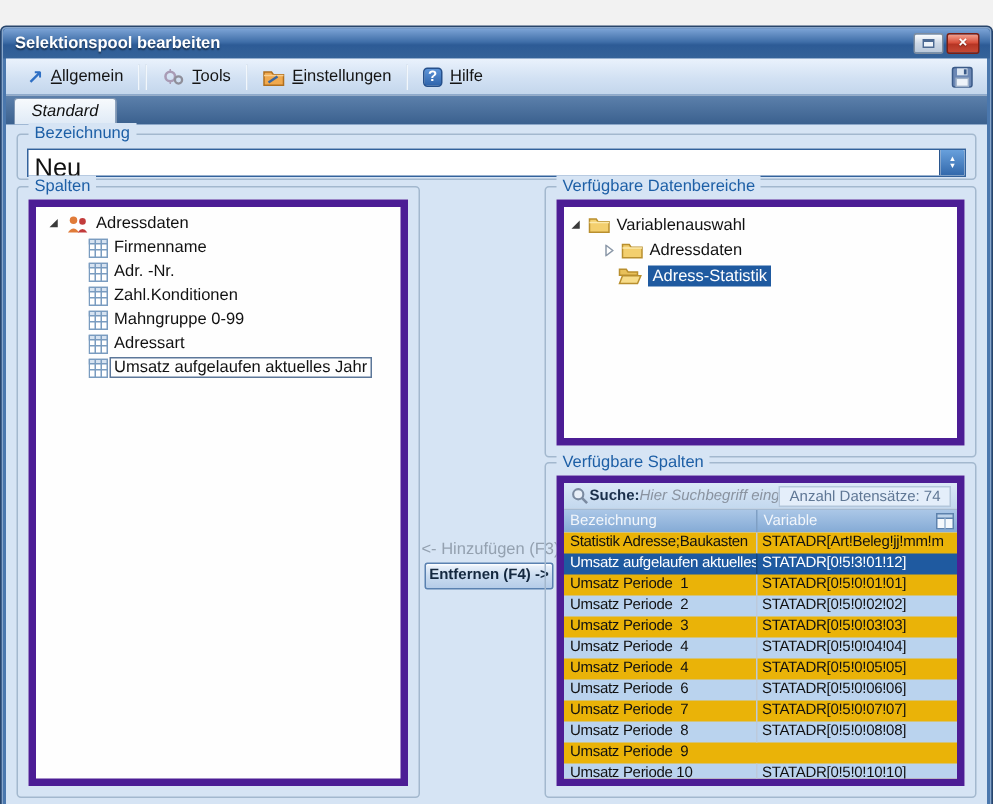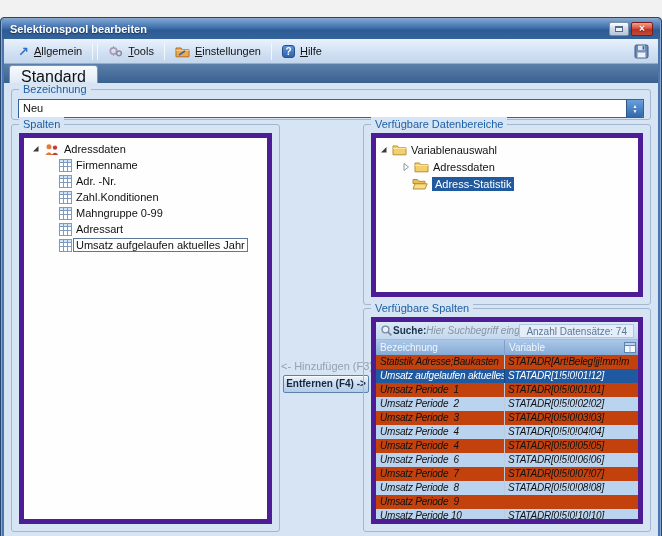--- a/index.html
+++ b/index.html
@@ -34,30 +34,30 @@
   .arrow-icon{ color:#2e6fc4; font-weight:bold; font-size:13px; line-height:13px; }
   .help-box{ width:13px; height:13px; border-radius:3px; color:#fff; font-weight:bold; font-size:10px;
     background:linear-gradient(#5d94d8,#2f64ab); border:1px solid #26508b;
     display:flex; align-items:center; justify-content:center; }
   .save-btn{ padding:2px 3px; }
   
   .tabband{ position:absolute; left:3px; right:3px; top:46px; height:19px;
     background:linear-gradient(#5c80ab,#3a608e); }
   .tab{ position:absolute; left:5px; bottom:0; height:18px; padding:2px 11px 0;
     background:linear-gradient(#f7fafd,#dfeaf6); border:1px solid #7e95b2; border-bottom:none;
-    border-radius:3px 3px 0 0; font-size:16px; color:#111; }
+    border-radius:3px 3px 0 0; font-size:11px; color:#111;font-style:italic; }
   
   .content{ position:absolute; left:3px; right:3px; top:65px; bottom:16px; background:#d6e4f4; }
   .groupbox{ position:absolute; border:1px solid #a3b8ce; border-radius:3px; }
   .gb-label{ position:absolute; top:-8px; left:7px; background:#d6e4f4; color:#1d5fa6;
     font-size:11px; padding:0 4px; line-height:14px; white-space:nowrap; }
   #gb-bezeichnung{ left:7px; top:6px; right:7px; height:31px; }
   .combo{ position:absolute; left:6px; right:6px; top:9px; height:19px; background:#fff;
     border:1px solid #33629c; display:flex; align-items:stretch; }
-  .combo-value{ flex:1; font-size:11px; padding:2px 4px; color:#111; }
+  .combo-value{ flex:1; font-size:17px; padding:2px 4px; color:#111; }
   .combo-spin{ width:17px; background:linear-gradient(#68a0dc,#3268ab);
     border-left:1px solid #2a568e; color:#fff; display:flex; flex-direction:column;
     align-items:center; justify-content:center; font-size:5px; line-height:5px; border-radius:0 1px 1px 0; }
   #gb-spalten{ left:7px; top:41px; width:269px; bottom:4px;padding-left:44px; }
   #gb-datenbereiche{ left:359px; top:41px; right:7px; height:181px; }
   #gb-vspalten{ left:359px; top:225px; right:7px; bottom:4px; }
   .white-box{ position:absolute; left:7px; right:7px; top:8px; bottom:7px;
     background:#fefefe; border:5px solid #4c1d95; overflow:hidden; }
   
   .tree{ padding-top:3px; }
@@ -85,21 +85,21 @@
   .search-label{ font-size:10px; font-weight:bold; color:#1a2f4a; }
   .search-input{ font-size:10px; font-style:italic; color:#8a93a0; flex:1; white-space:nowrap; overflow:hidden; }
   .count-box{ background:#e4eefa; border:1px solid #b3c6db; color:#5f7795; font-size:10px;
     padding:0 6px; height:14px; line-height:13px; white-space:nowrap; }
   .thead{ position:absolute; left:0; right:0; top:18px; height:15px;
     background:linear-gradient(#abc7e7,#84aad5); display:flex; font-size:10px; color:#f2f6fb; }
   .th{ line-height:15px; padding-left:4px; white-space:nowrap; }
   .th.c1{ width:128px; }
   .th.c2{ flex:1; border-left:1px solid #7f9fc4; }
   .th-icon{ position:absolute; right:2px; top:2px; }
-  .tbody{ position:absolute; left:0; right:0; top:33px; bottom:0; background:#c2410c;font-style:italic; }
+  .tbody{ position:absolute; left:0; right:0; top:33px; bottom:0; background:#eab308; }
   .trow{ display:flex; height:14px; font-size:10px; line-height:14px; color:#111; letter-spacing:-0.2px; }
   .trow .cell{ white-space:pre; overflow:hidden; }
   .trow .c1{ width:128px; padding-left:4px; }
   .trow .c2{ flex:1; padding-left:3px; border-left:1px solid #bccadb; }
   .trow.alt{ background:#bad3ee; }
   .trow.selected{ background:#1f5aa0; color:#fff; }
   .trow.selected .c2{ border-left-color:#16477f; }
 </style>
 </head>
 <body>
@@ -353,21 +353,21 @@
               </svg>
           </span>
         </div>
         <div class="tbody">
             <div class="trow">
               <div class="cell c1">Statistik Adresse;Baukasten</div>
               <div class="cell c2">STATADR[Art!Beleg!jj!mm!m</div>
             </div>
             <div class="trow selected">
               <div class="cell c1">Umsatz aufgelaufen aktuelles Jahr</div>
-              <div class="cell c2">STATADR[1!5!0!01!12]</div>
+              <div class="cell c2">STATADR[0!5!3!01!12]</div>
             </div>
             <div class="trow">
               <div class="cell c1">Umsatz Periode  1</div>
               <div class="cell c2">STATADR[0!5!0!01!01]</div>
             </div>
             <div class="trow alt">
               <div class="cell c1">Umsatz Periode  2</div>
               <div class="cell c2">STATADR[0!5!0!02!02]</div>
             </div>
             <div class="trow">

